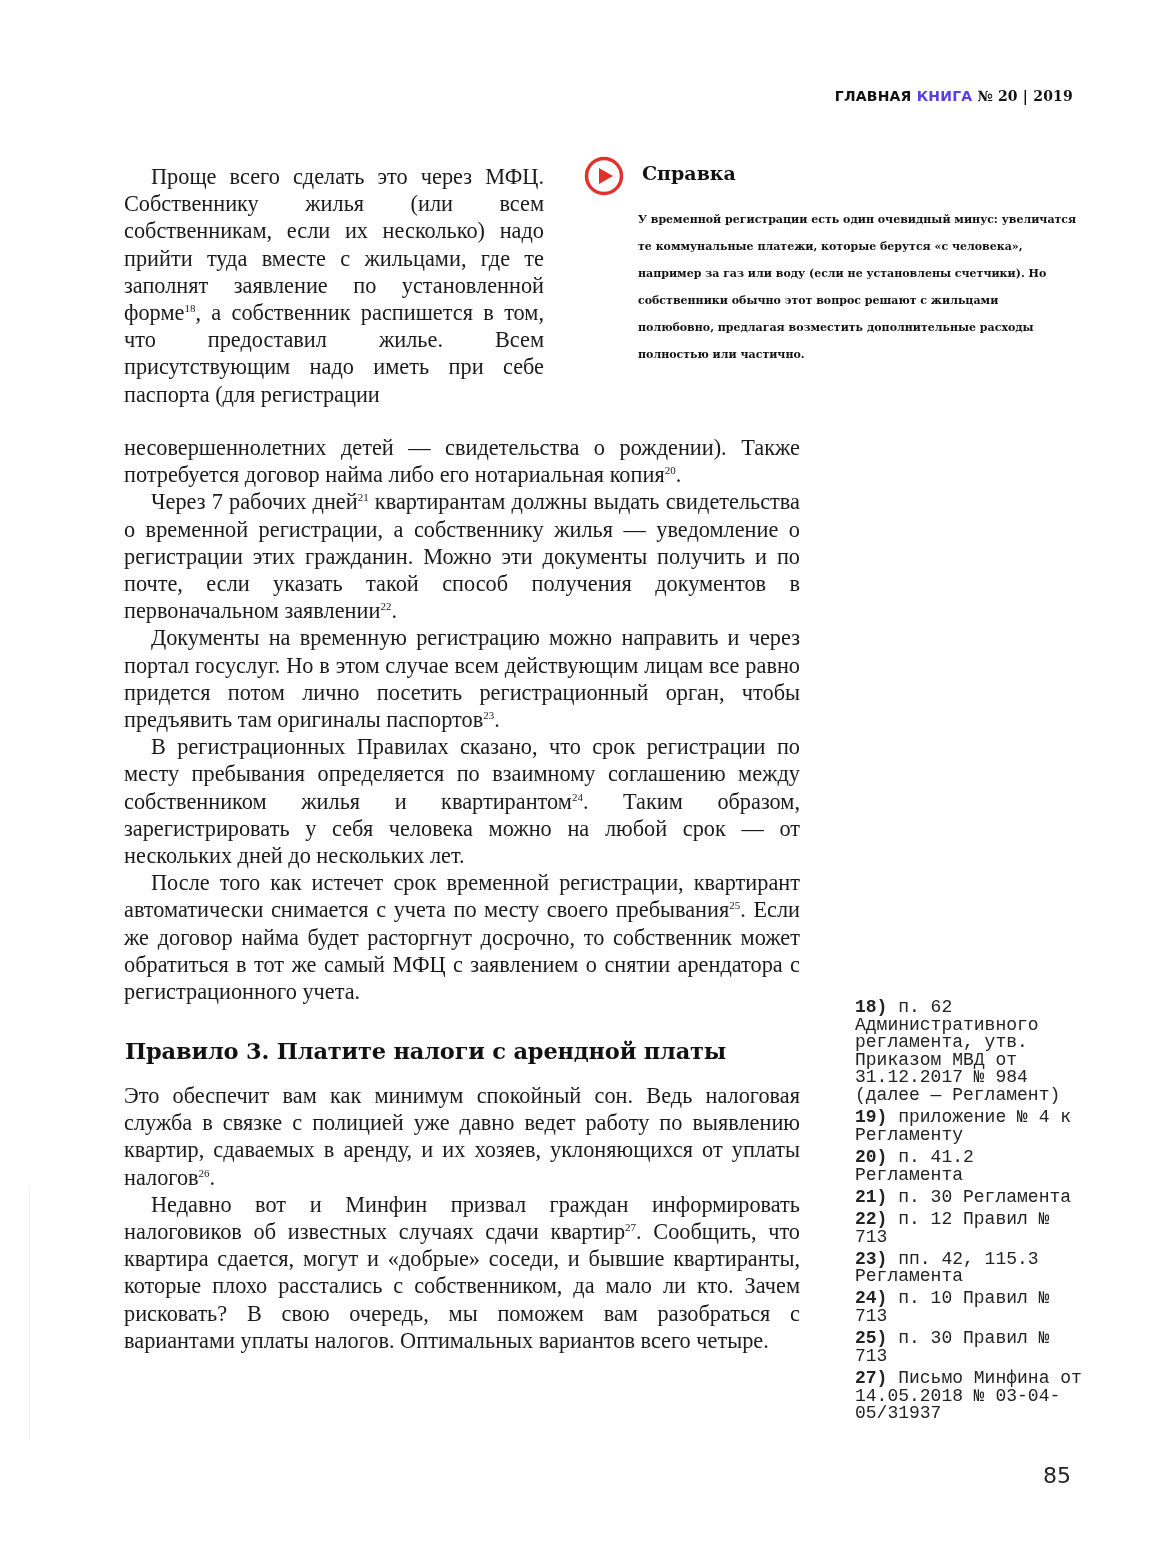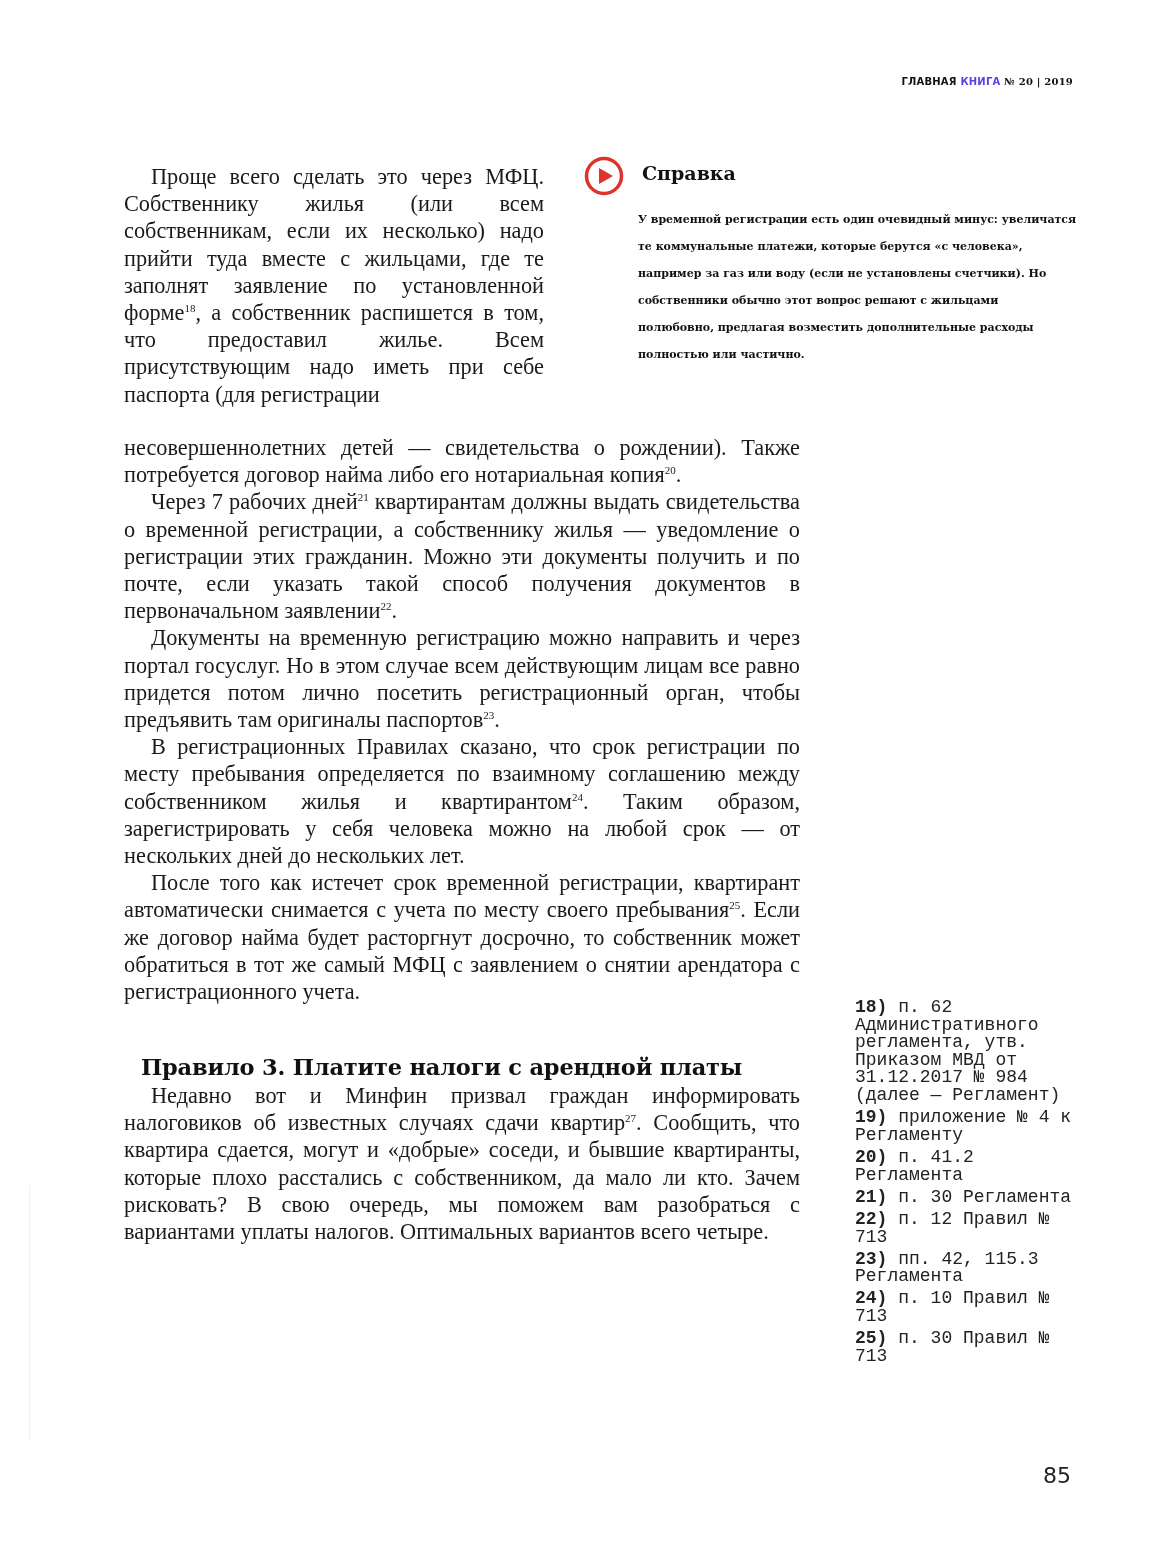--- a/index.html
+++ b/index.html
@@ -1,18 +1,18 @@
 <!DOCTYPE html>
 <html><head>
 <meta charset="utf-8">
 <style>
   html, body { margin:0; padding:0; background:#ffffff; }
   body { width:1163px; height:1559px; position:relative; overflow:hidden; color:#1a1a1a; }
 
-  .header { position:absolute; top:76px; right:90px; font-family:"DejaVu Sans", sans-serif; font-weight:bold; font-size:10px; letter-spacing:0.2px; color:#111; }
+  .header { position:absolute; top:88px; right:90px; font-family:"DejaVu Sans", sans-serif; font-weight:bold; font-size:14px; letter-spacing:0.2px; color:#111; }
   .header .brand2 { color:#5b3ee6; }
   .header .issue { font-family:"DejaVu Serif", serif; }
 
   .body-text { font-family:"Liberation Serif", "DejaVu Serif", serif; font-size:22.3px; line-height:27.2px; color:#1a1a1a; }
   .body-text p { margin:0; text-indent:27px; text-align:justify; }
   .body-text p.noindent { text-indent:0; }
   sup { font-size:11px; line-height:0; vertical-align:super; }
 
   .col-top { position:absolute; left:124px; top:163px; width:420px; }
   .col-main { position:absolute; left:124px; top:434px; width:676px; }
@@ -69,32 +69,36 @@
     <span>Документы на временную регистрацию можно направить и через портал госуслуг. Но в этом случае всем действующим лицам все равно придется потом лично посетить регистрационный орган, чтобы предъявить там оригиналы паспортов</span><sup>23</sup><span>.</span>
   </p>
   <p>
     <span>В регистрационных Правилах сказано, что срок регистрации по месту пребывания определяется по взаимному соглашению между собственником жилья и квартирантом</span><sup>24</sup><span>. Таким образом, зарегистрировать у себя человека можно на любой срок — от нескольких дней до нескольких лет.</span>
   </p>
   <p>
     <span>После того как истечет срок временной регистрации, квартирант автоматически снимается с учета по месту своего пребывания</span><sup>25</sup><span>. Если же договор найма будет расторгнут досрочно, то собственник может обратиться в тот же самый МФЦ с заявлением о снятии арендатора с регистрационного учета.</span>
   </p>
 </div>
 
-<h2 class="section-heading" style="margin:17px;">Правило 3. Платите налоги с арендной платы</h2>
+<h2 class="section-heading" style="margin:1px;">Правило 3. Платите налоги с арендной платы</h2>
 
 <div class="col-main2 body-text">
+  <p class="noindent">
+    <span>Это обеспечит вам как минимум спокойный сон. Ведь налоговая служба в связке с полицией уже давно ведет работу по выявлению квартир, сдаваемых в аренду, и их хозяев, уклоняющихся от уплаты налогов</span><sup>26</sup><span>.</span>
+  </p>
   <p>
     <span>Недавно вот и Минфин призвал граждан информировать налоговиков об известных случаях сдачи квартир</span><sup>27</sup><span>. Сообщить, что квартира сдается, могут и «добрые» соседи, и бывшие квартиранты, которые плохо расстались с собственником, да мало ли кто. Зачем рисковать? В свою очередь, мы поможем вам разобраться с вариантами уплаты налогов. Оптимальных вариантов всего четыре.</span>
   </p>
 </div>
 
 <div class="footnotes">
   <div class="footnote"><b>18)</b><span> п. 62 Административного регламента, утв. Приказом МВД от 31.12.2017 № 984 (далее — Регламент)</span></div>
   <div class="footnote"><b>19)</b><span> приложение № 4 к Регламенту</span></div>
   <div class="footnote"><b>20)</b><span> п. 41.2 Регламента</span></div>
   <div class="footnote"><b>21)</b><span> п. 30 Регламента</span></div>
   <div class="footnote"><b>22)</b><span> п. 12 Правил № 713</span></div>
   <div class="footnote"><b>23)</b><span> пп. 42, 115.3 Регламента</span></div>
   <div class="footnote"><b>24)</b><span> п. 10 Правил № 713</span></div>
   <div class="footnote"><b>25)</b><span> п. 30 Правил № 713</span></div>
+  <div class="footnote"><b>27)</b><span> Письмо Минфина от 14.05.2018 № 03-04-05/31937</span></div>
 </div>
 
 <div class="page-number">85</div>
 
 </body></html>

